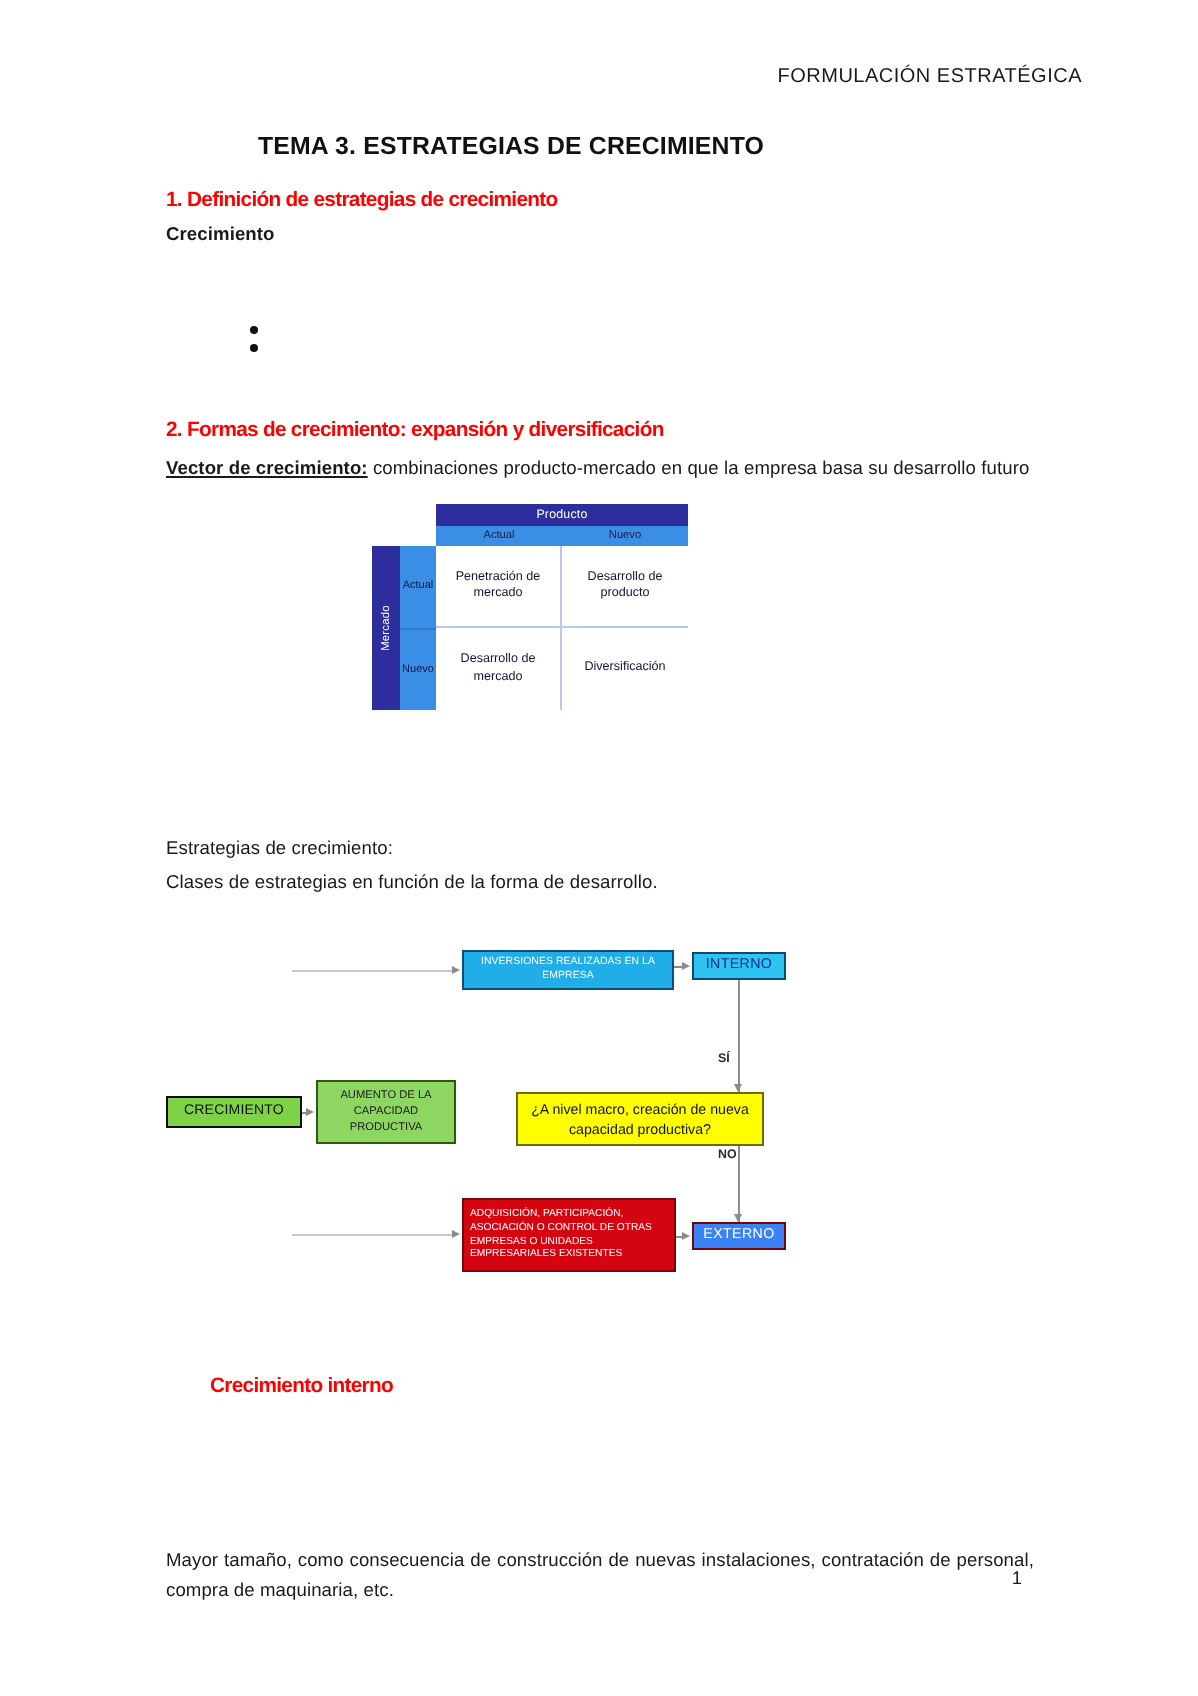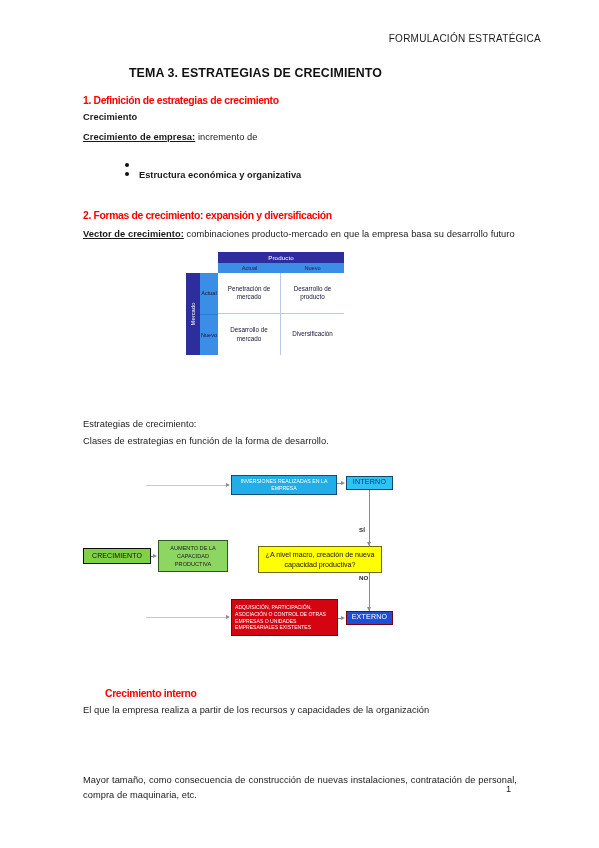--- a/index.html
+++ b/index.html
@@ -151,21 +151,21 @@
   
   .fb-red{
     left:148px;top:129px;width:107px;height:37px;
     background:#d40511;border:1px solid #7a0309;
     color:#ffffff;font-size:5.1px;line-height:6.9px;
     justify-content:flex-start;text-align:left;padding:2px 3px;
   }
   
   .fb-ext{
     left:263px;top:141px;width:47px;height:14px;
-    background:#1d4ed8;border:1px solid #7a0309;
+    background:#3b82f6;border:1px solid #7a0309;
     color:#ffffff;font-size:7.1px;letter-spacing:.2px;
   }
 
   
   .ln{position:absolute;background:#8c8c8c;}
   .ln-h{height:1px;}
   .ln-v{width:1px;}
   .ln-faint{background:#c9c9c9;}
   .arrow-r{
     position:absolute;width:0;height:0;
@@ -191,29 +191,27 @@
 <body>
 
 <div class="page">
 
   <div class="doc-header">FORMULACIÓN ESTRATÉGICA</div>
 
   <div class="doc-title">TEMA 3. ESTRATEGIAS DE CRECIMIENTO</div>
 
   <div class="red-h rh1">1. Definición de estrategias de crecimiento</div>
   <div class="txt b t-crecimiento">Crecimiento</div>
-  <div class="txt t-cde"><span class="b u">Crecimiento de empresa:</span><span> incremento de</span></div>
 
   <div class="bullets">
     <div class="bullet-row">
       <div class="bullet-dot"></div>
     </div>
     <div class="bullet-row">
       <div class="bullet-dot"></div>
-      <div class="bullet-txt"><span class="b">Estructura económica y organizativa</span><span></span></div>
     </div>
   </div>
 
   <div class="red-h rh2">2. Formas de crecimiento: expansión y diversificación</div>
   <div class="txt t-vector"><span class="b u">Vector de crecimiento:</span><span> combinaciones producto-mercado en que la empresa basa su desarrollo futuro</span></div>
 
   <div class="ansoff">
     <div class="an-prod-hd">Producto</div>
     <div class="an-prod-sub">
       <div>Actual</div>
@@ -265,18 +263,17 @@
     <div class="fbox fb-inv">INVERSIONES REALIZADAS EN LA EMPRESA</div>
     <div class="fbox fb-interno">INTERNO</div>
     <div class="fbox fb-crec">CRECIMIENTO</div>
     <div class="fbox fb-aum">AUMENTO DE LA CAPACIDAD PRODUCTIVA</div>
     <div class="fbox fb-yell">¿A nivel macro, creación de nueva capacidad productiva?</div>
     <div class="fbox fb-red">ADQUISICIÓN, PARTICIPACIÓN, ASOCIACIÓN O CONTROL DE OTRAS EMPRESAS O UNIDADES EMPRESARIALES EXISTENTES</div>
     <div class="fbox fb-ext">EXTERNO</div>
   </div>
 
   <div class="red-h rh4">Crecimiento interno</div>
-  <div class="txt t-ci1">El que la empresa realiza a partir de los recursos y capacidades de la organización</div>
   <div class="txt t-ci2 just">Mayor tamaño, como consecuencia de construcción de nuevas instalaciones, contratación de personal, compra de maquinaria, etc.</div>
 
   <div class="pagenum">1</div>
 
 </div>
 
 </body></html>

